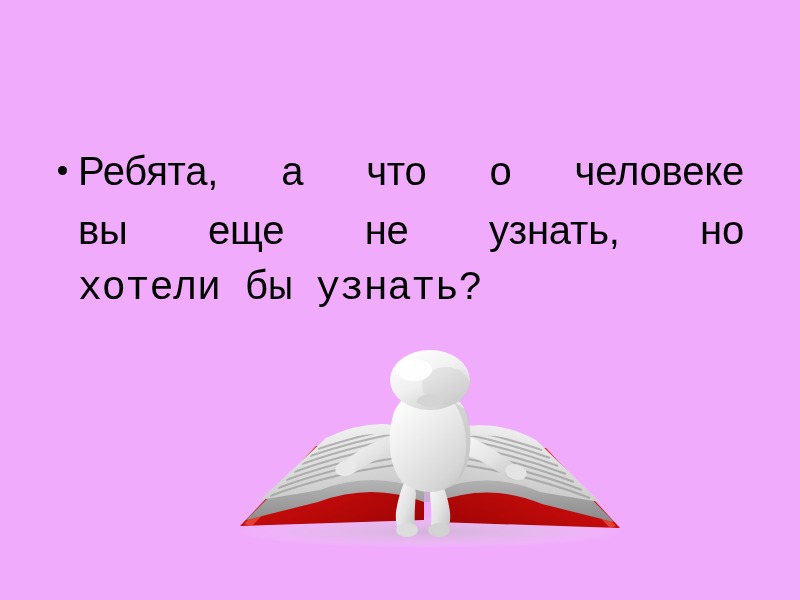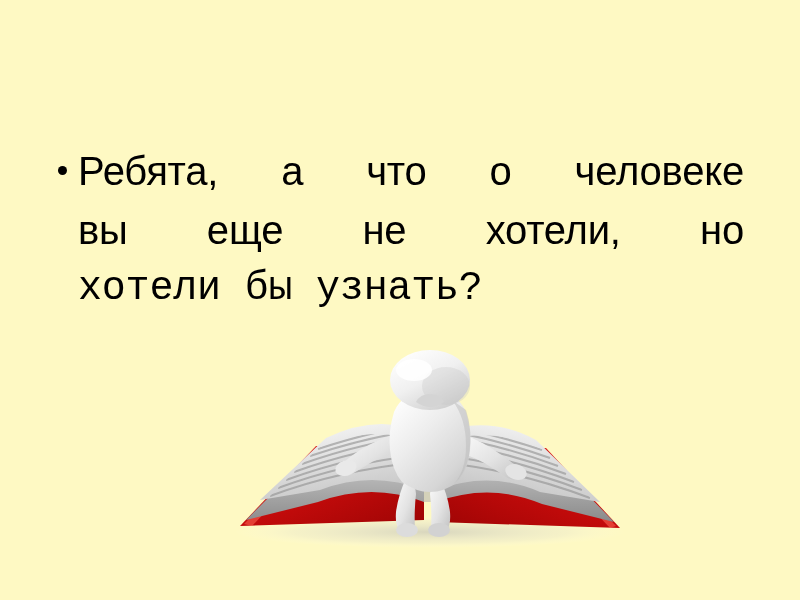--- a/index.html
+++ b/index.html
@@ -13,21 +13,21 @@
     height: 600px;
     overflow: hidden;
     font-family: "Liberation Sans", sans-serif;
     -webkit-font-smoothing: antialiased;
   }
 
   #slide {
     position: relative;
     width: 800px;
     height: 600px;
-    background: #fef9c3;
+    background: #f0abfc;
   }
 
   
   #text-block {
     position: absolute;
     left: 58px;
     top: 142px;
     width: 686px;
   }
 
@@ -86,21 +86,21 @@
 </head>
 <body>
 
 <div id="slide">
 
   <div id="text-block">
     <div class="bullet-row">
       <span class="bullet-dot"></span>
       <p class="para">
         <span class="line just">Ребята, а что о человеке</span>
-        <span class="line just">вы еще не хотели, но</span>
+        <span class="line just">вы еще не узнать, но</span>
         <span class="line last">хотели бы узнать?</span>
       </p>
     </div>
   </div>
 
   <div id="picture">
     <svg viewBox="0 0 460 215" xmlns="http://www.w3.org/2000/svg" aria-hidden="true">
       <defs>
         <linearGradient id="gPageL" x1="0" y1="0" x2="0.35" y2="1">
           <stop offset="0%" stop-color="#fbfbfb"></stop>

